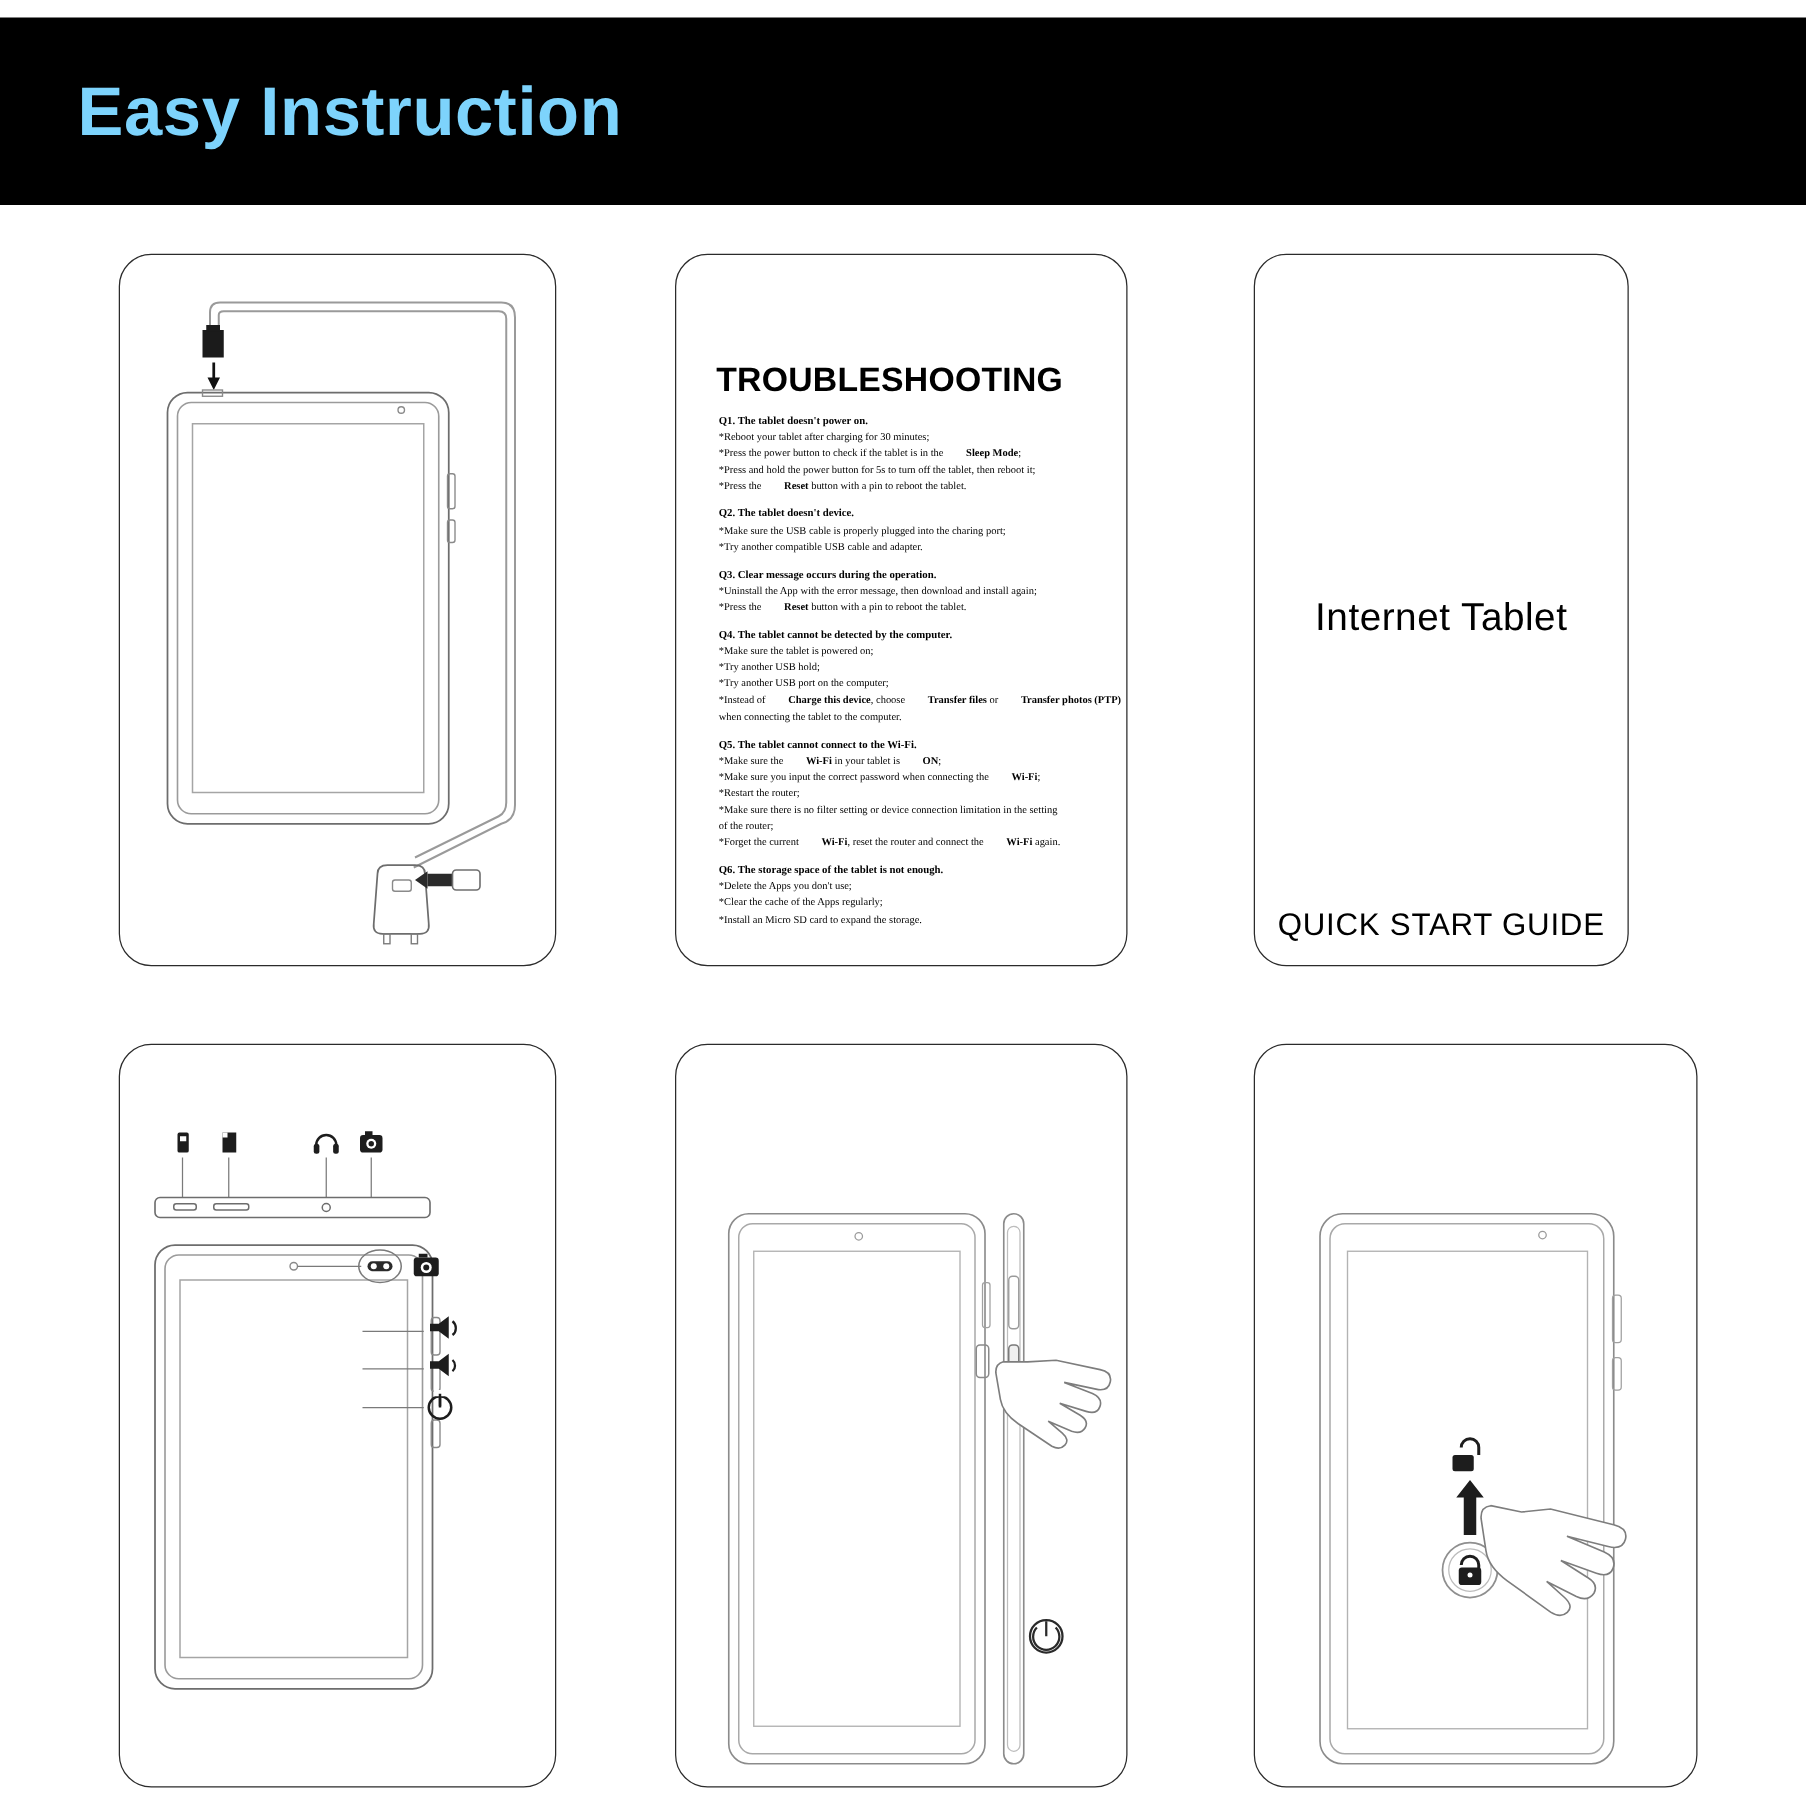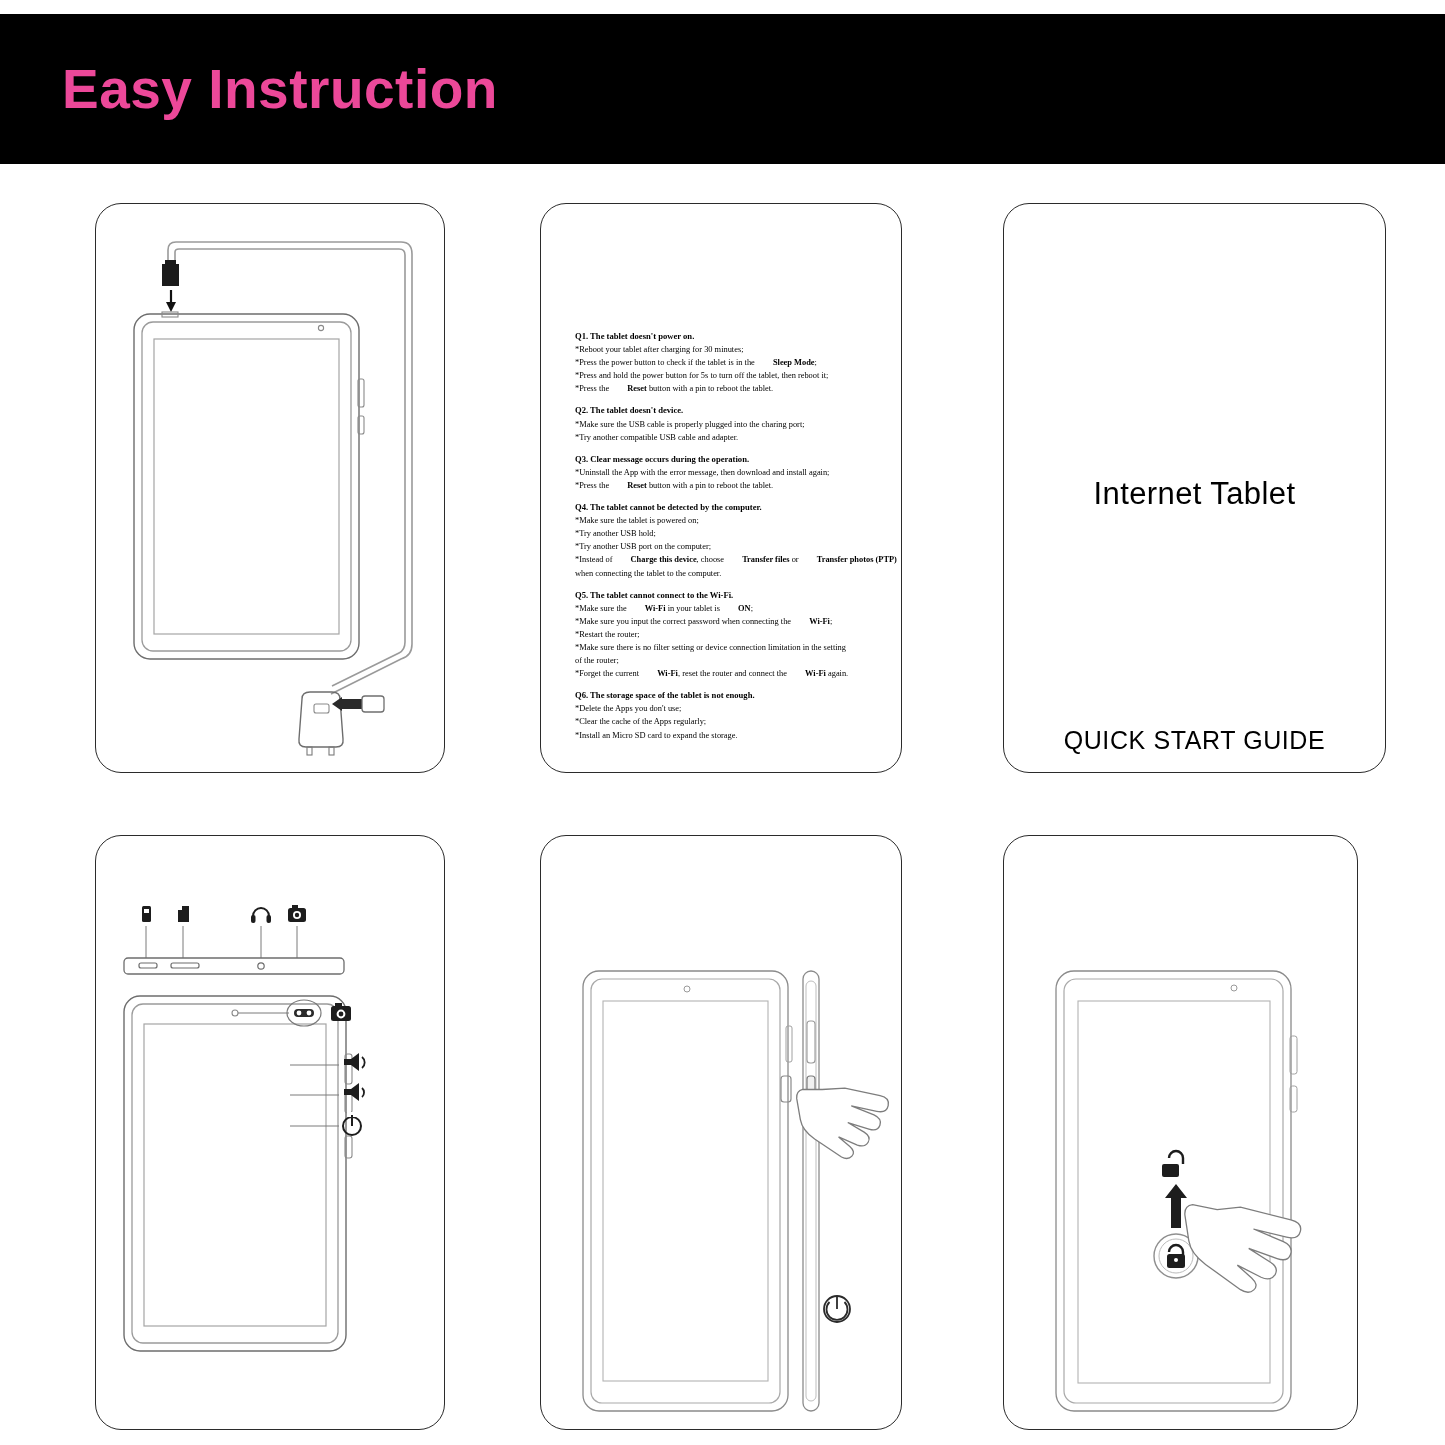--- a/index.html
+++ b/index.html
@@ -19,21 +19,21 @@
     position: absolute;
     left: 0;
     top: 14px;
     width: 1445px;
     height: 150px;
     background: #000000;
     display: flex;
     align-items: center;
   }
   .header-title {
-    color: #ec4899;
+    color: #7dd3fc;
     font-size: 55px;
     font-weight: bold;
     letter-spacing: 0.5px;
     margin-left: 62px;
   }
   .grid {
     position: absolute;
     left: 0;
     top: 175px;
     width: 1445px;
@@ -42,21 +42,21 @@
   .panel {
     position: absolute;
     border: 1.6px solid #2b2b2b;
     border-radius: 26px;
     background: #fff;
     box-sizing: border-box;
   }
   
   .p1 { left: 95px;  top: 28px;  width: 350px; height: 570px; }
   .p2 { left: 540px; top: 28px;  width: 362px; height: 570px; }
-  .p3 { left: 1003px;top: 28px;  width: 383px; height: 570px; padding-left: 28px; }
+  .p3 { left: 1003px;top: 28px;  width: 300px; height: 570px; padding-left: 28px; }
   .p4 { left: 95px;  top: 660px; width: 350px; height: 595px; }
   .p5 { left: 540px; top: 660px; width: 362px; height: 595px; }
   .p6 { left: 1003px;top: 660px; width: 355px; height: 595px; }
 
   
   .ts-title {
     position: absolute;
     left: 32px;
     top: 85px;
     font-size: 27px;
@@ -144,20 +144,21 @@
 
       <g>
         <rect x="246" y="495" width="20" height="10" fill="#2a2a2a"></rect>
         <polygon points="246,493 246,507 236,500" fill="#2a2a2a"></polygon>
         <rect x="266" y="492" width="22" height="16" rx="3" fill="none" stroke="#6f6f6f" stroke-width="1.3"></rect>
       </g>
     </svg>
   </div>
 
   <div class="panel p2">
+    <div class="ts-title">TROUBLESHOOTING</div>
     <div class="ts-body">
 
       <div class="ts-block">
         <div class="ts-q ts-line">Q1. The tablet doesn't power on.</div>
         <div class="ts-line">*Reboot your tablet after charging for 30 minutes;</div>
         <div class="ts-line">*Press the power button to check if the tablet is in the <span class="b">Sleep Mode</span>;</div>
         <div class="ts-line">*Press and hold the power button for 5s to turn off the tablet, then reboot it;</div>
         <div class="ts-line">*Press the <span class="b">Reset</span> button with a pin to reboot the tablet.</div>
       </div>
 

